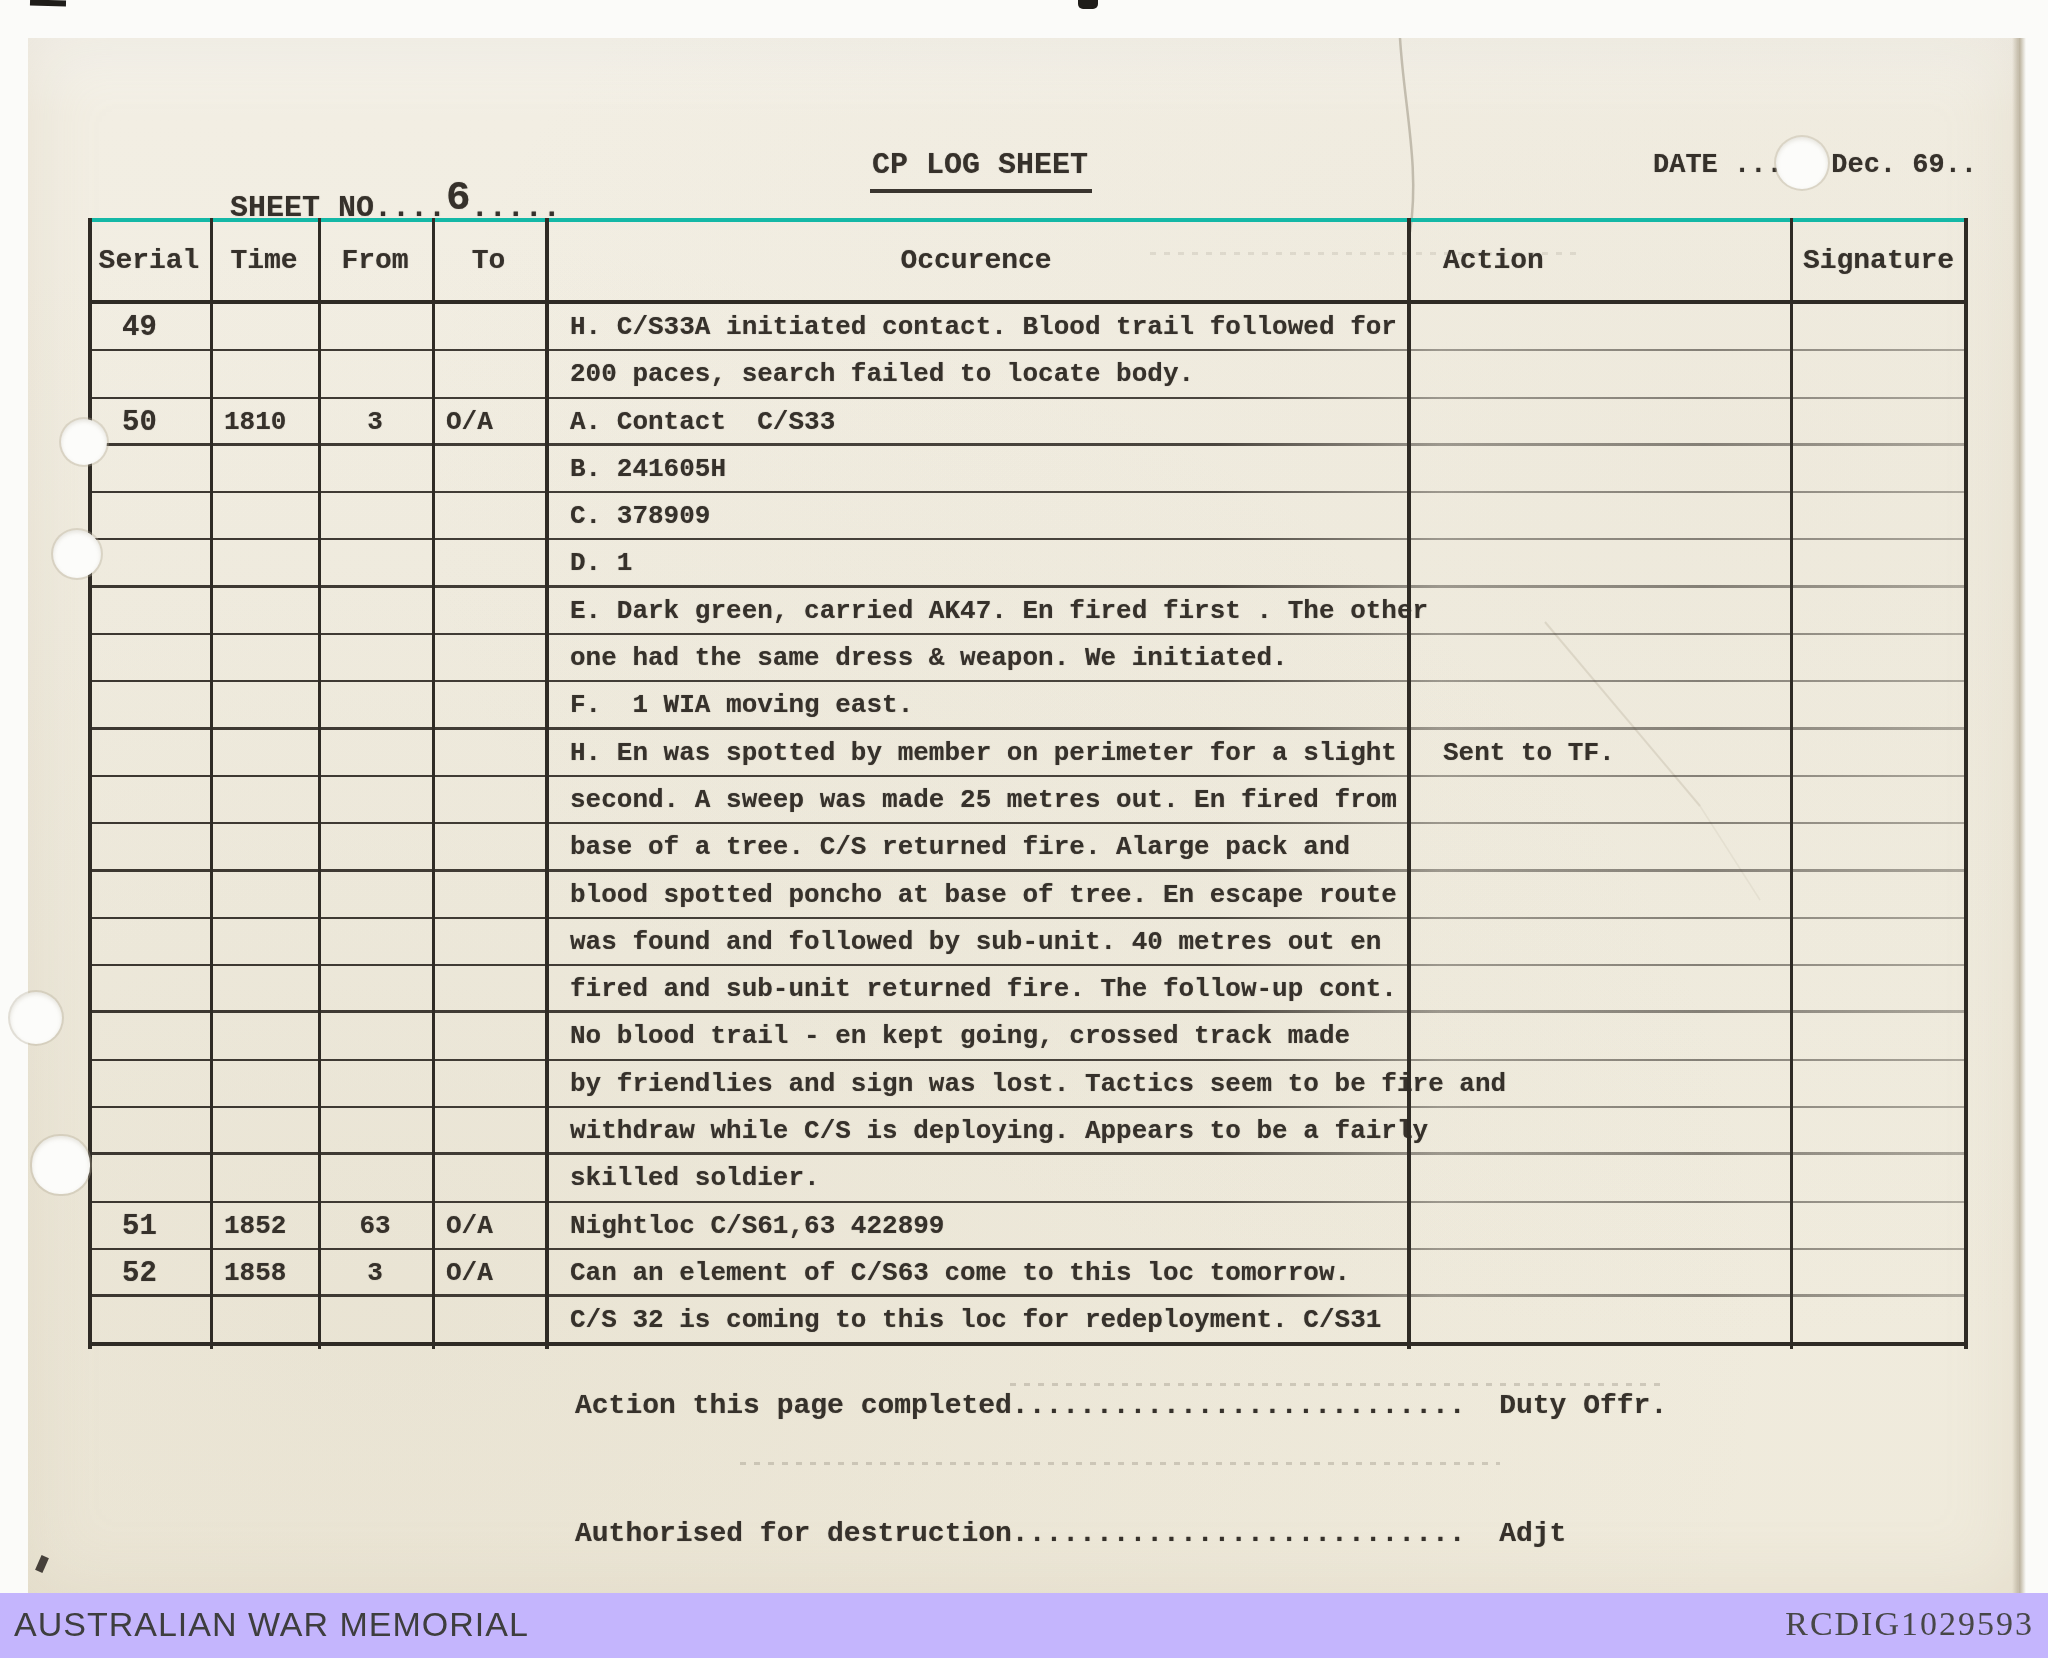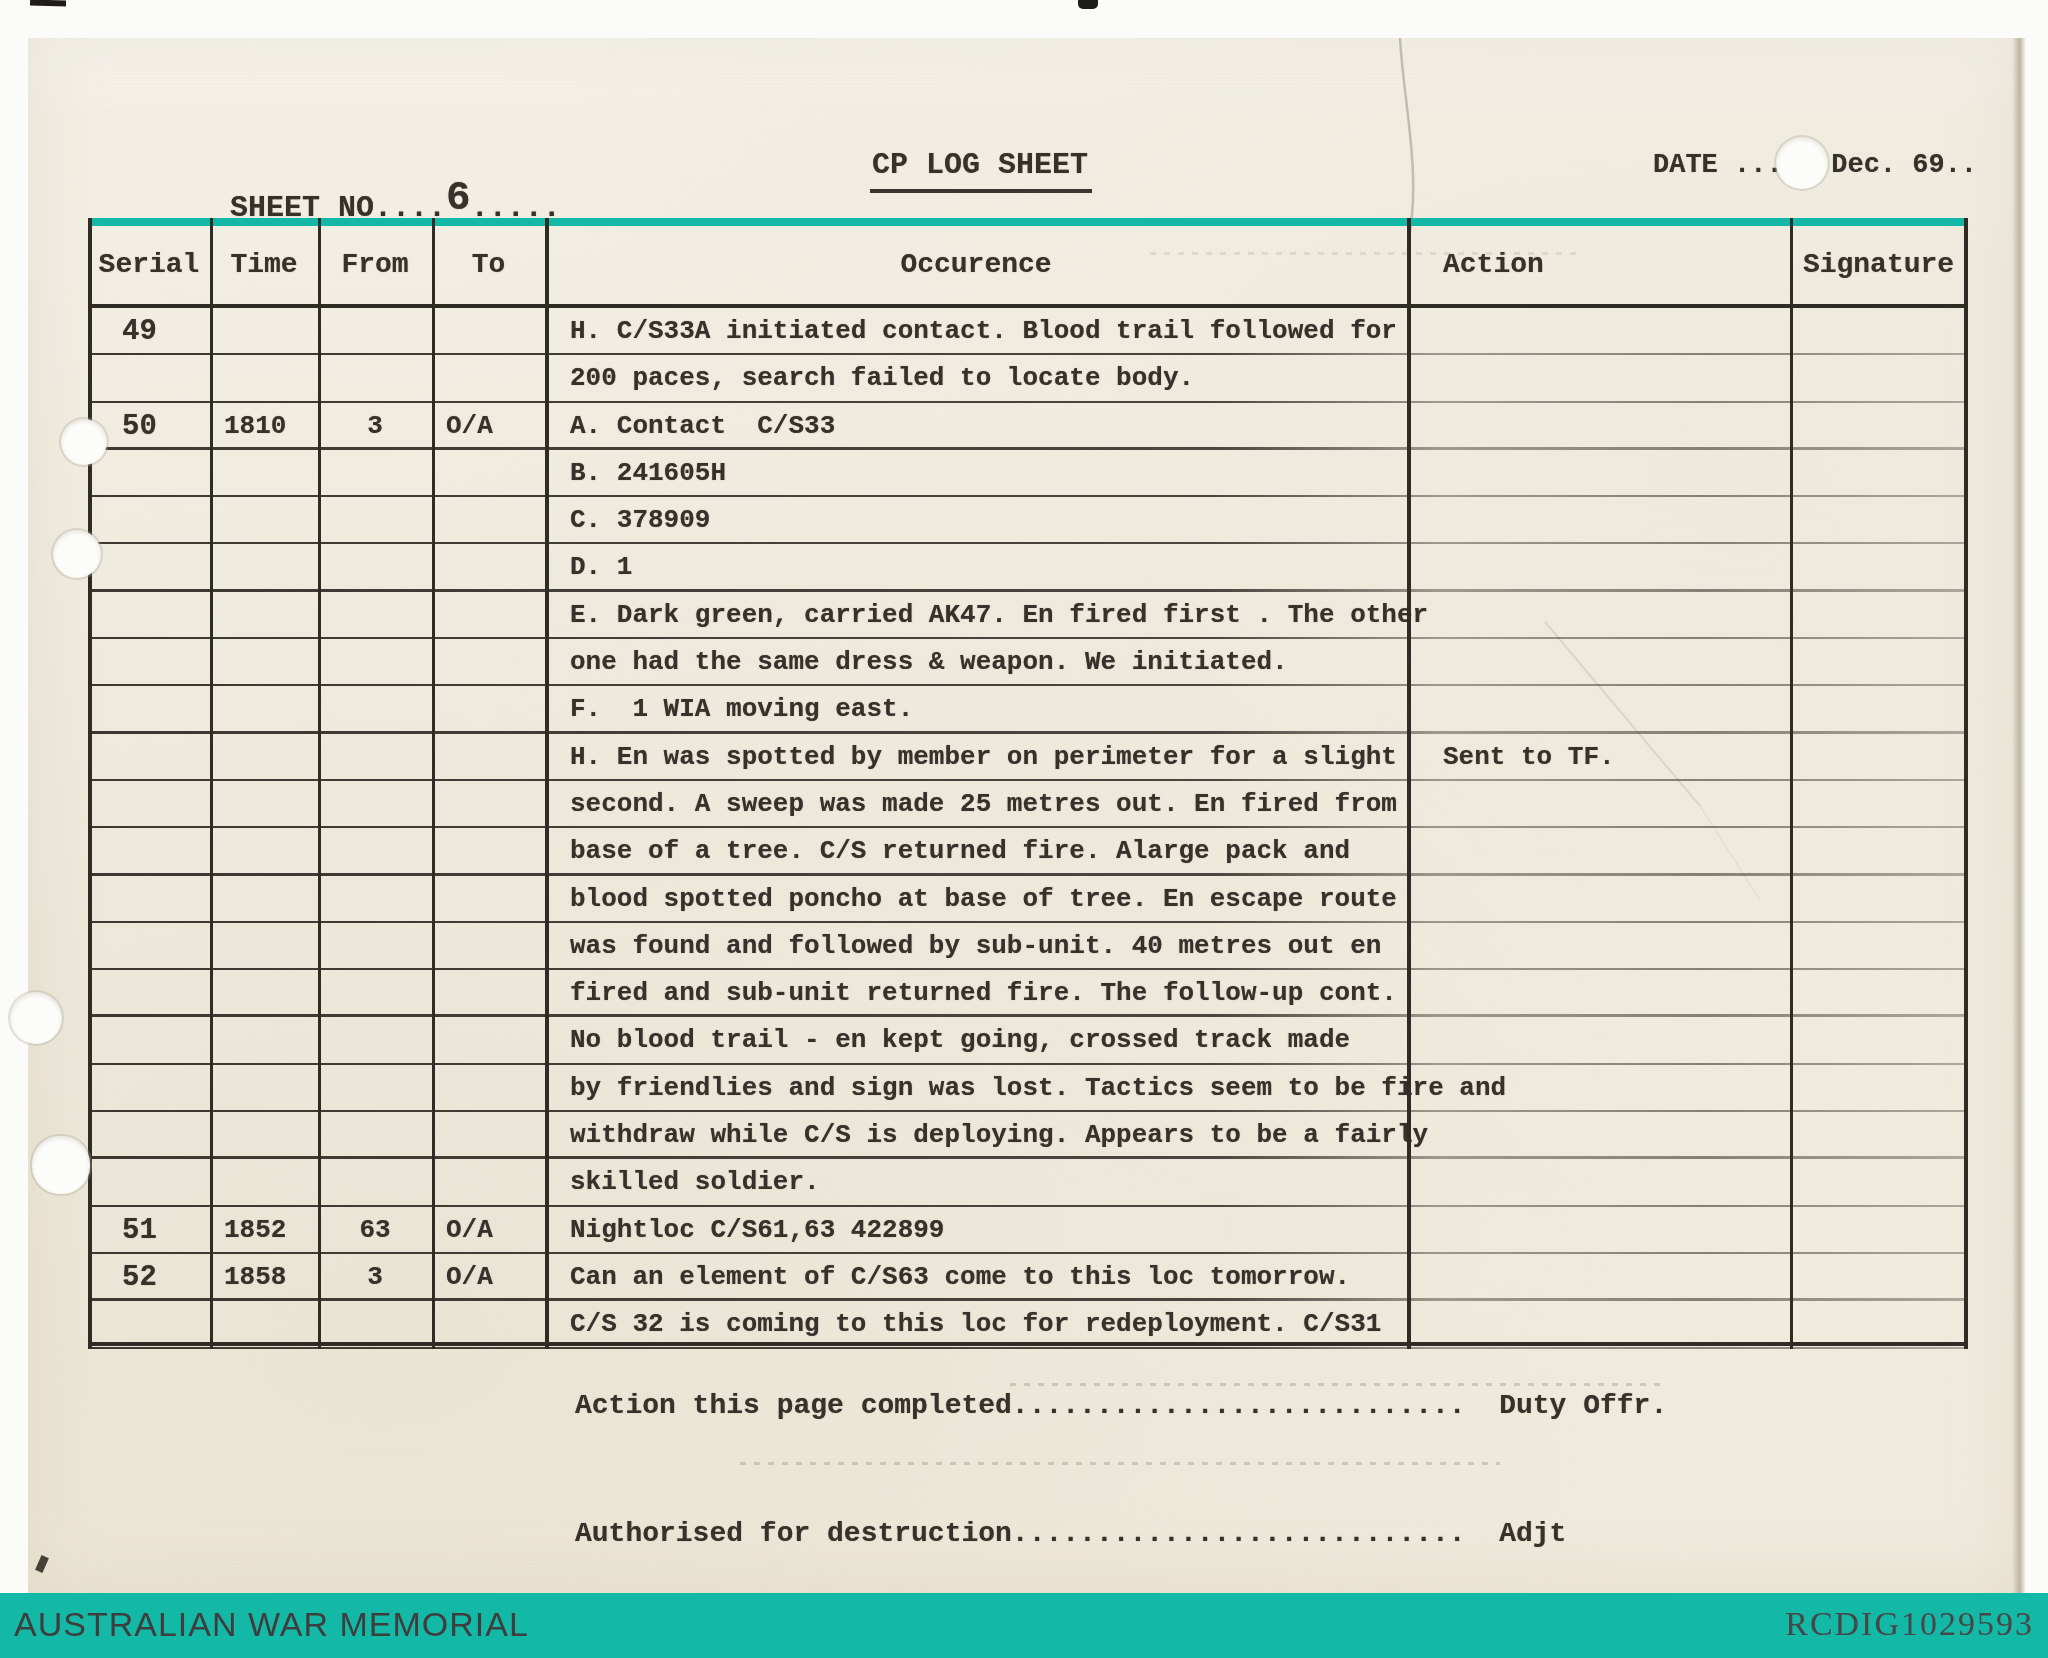--- a/index.html
+++ b/index.html
@@ -18,21 +18,21 @@
   .ink{color:#36312b;text-shadow:0 0 1px rgba(54,49,43,.5);font-weight:700;white-space:pre;}
   
   .sheet-no{position:absolute;left:158px;top:148px;font-size:30px;}
   .sheet-no .big6{font-size:41px;position:relative;top:-7px;}
   .doc-title{position:absolute;left:870px;top:148px;font-size:30px;
              border-bottom:4px solid #3a352f;padding:0 4px 7px 2px;}
   .date-field{position:absolute;left:1653px;top:150px;font-size:27px;}
   
   .logtable{position:absolute;left:88px;top:218px;width:1879px;height:1131px;}
   .thead{display:flex;height:78px;align-items:center;
-         border-top:8px solid #14b8a6;border-bottom:4px solid #2f2b25;}
+         border-top:4px solid #14b8a6;border-bottom:4px solid #2f2b25;}
   .trow{display:flex;height:47.3px;position:relative;}
   .trow::after{content:"";position:absolute;left:0;right:0;bottom:0;height:2px;
          background:linear-gradient(90deg,rgba(45,40,34,.92) 0%,rgba(45,40,34,.85) 60%,
                     rgba(45,40,34,.42) 72%,rgba(45,40,34,.55) 86%,rgba(45,40,34,.35) 100%);}
   .trow:nth-child(3n)::after{height:3px;}
   .cell{box-sizing:border-box;white-space:pre;overflow:visible;line-height:47px;font-size:26px;
         color:#36312b;text-shadow:0 0 1px rgba(54,49,43,.5);font-weight:700;}
   .c-serial{width:122px;padding-left:34px;font-size:29px;}
   .c-time{width:108px;padding-left:14px;}
   .c-from{width:114px;text-align:center;}
@@ -48,21 +48,21 @@
   
   .footer-line{position:absolute;left:575px;font-size:28px;}
   .ghost{position:absolute;height:3px;opacity:.55;
          background-image:repeating-linear-gradient(90deg,rgba(120,112,98,.5) 0 6px,transparent 6px 14px);}
   
   .hole{position:absolute;border-radius:50%;background:#fcfcfa;
         box-shadow:0 0 0 2px rgba(178,170,150,.35), inset 0 2px 4px rgba(150,140,118,.22);}
   .mark{position:absolute;background:#1f1d1a;}
   .creases{position:absolute;left:0;top:0;pointer-events:none;}
   
-  .bottom-bar{position:absolute;left:0;top:1593px;width:2048px;height:65px;background:#14b8a6;
+  .bottom-bar{position:absolute;left:0;top:1593px;width:2048px;height:65px;background:#c4b5fd;
               font-family:"Liberation Sans",sans-serif;}
   .bar-left{position:absolute;left:14px;top:0;line-height:62px;font-size:34px;color:#3e3e3e;
             letter-spacing:1px;white-space:pre;}
   .bar-right{position:absolute;right:14px;top:0;line-height:62px;font-size:34px;color:#474747;
             letter-spacing:2px;white-space:pre;font-family:Liberation Serif, serif;}
 </style>
 </head>
 <body>
 
 <div class="canvas">

